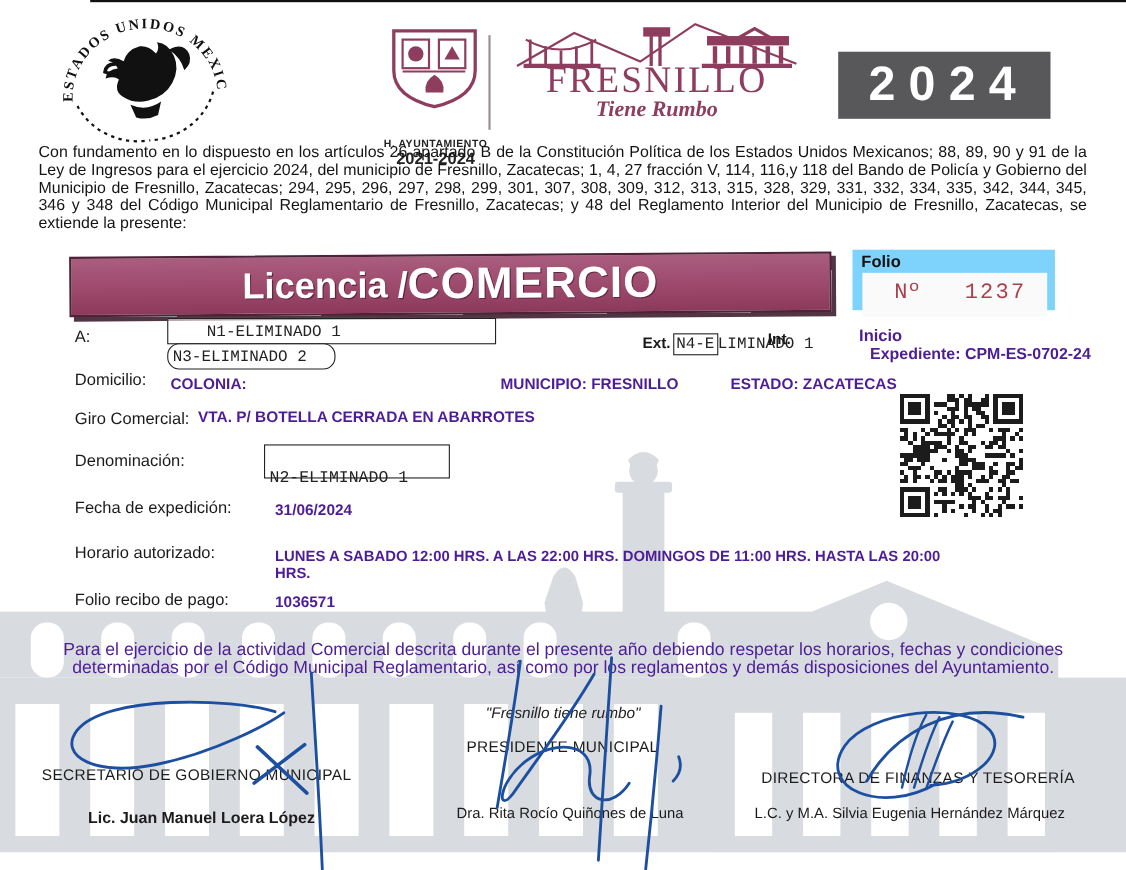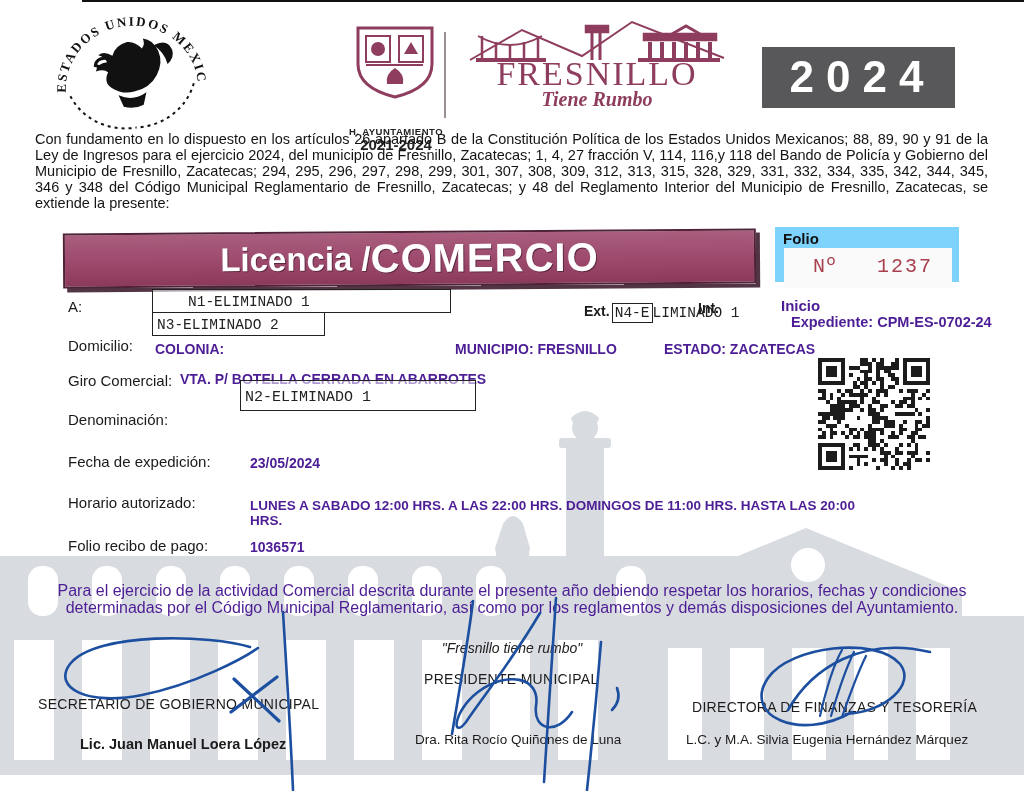--- a/index.html
+++ b/index.html
@@ -189,47 +189,47 @@
       <div class="folio-inner"></div>
       <div class="folio-label">Folio</div>
       <div class="stamp folio-no">Nº</div>
       <div class="stamp folio-num">1237</div>
     </div>
 
     <div class="flabel" style="left:68px;top:298px;">A:</div>
     <div class="mbox" style="left:152px;top:289px;width:299px;height:24px;padding-left:35px;">
       <span class="mono">N1-ELIMINADO 1</span>
     </div>
-    <div class="mbox" style="left:152px;top:312px;width:173px;height:24px;">
+    <div class="mbox" style="left:152px;top:312px;width:153px;height:24px;border-radius:11px;">
       <span class="mono">N3-ELIMINADO 2</span>
     </div>
 
     <div class="ext-row">
       <span class="ext-label">Ext.</span><span class="ext-box mono">N4-E</span><span class="mono">LIMINADO 1</span>
       <span class="int-label">Int.</span>
     </div>
 
     <div class="fbold" style="left:781px;top:297px;font-size:15px;">Inicio</div>
     <div class="fbold" style="left:791px;top:314px;font-size:14.5px;">Expediente: CPM-ES-0702-24</div>
 
     <div class="flabel" style="left:68px;top:337px;">Domicilio:</div>
     <div class="fbold" style="left:155px;top:341px;">COLONIA:</div>
     <div class="fbold" style="left:455px;top:341px;">MUNICIPIO: FRESNILLO</div>
     <div class="fbold" style="left:664px;top:341px;">ESTADO: ZACATECAS</div>
 
     <div class="flabel" style="left:68px;top:372px;">Giro Comercial:</div>
     <div class="fbold" style="left:180px;top:371px;">VTA. P/ BOTELLA CERRADA EN ABARROTES</div>
 
     <div class="flabel" style="left:68px;top:411px;">Denominación:</div>
-    <div class="mbox" style="left:240px;top:380px;width:236px;height:31px;padding-top:6px;">
+    <div class="mbox" style="left:240px;top:404px;width:169px;height:31px;padding-top:20px;">
       <span class="mono" style="font-size:15px;">N2-ELIMINADO 1</span>
     </div>
 
     <div class="flabel" style="left:68px;top:453px;">Fecha de expedición:</div>
-    <div class="fbold" style="left:250px;top:455px;">23/05/2024</div>
+    <div class="fbold" style="left:250px;top:455px;">31/06/2024</div>
 
     <div class="flabel" style="left:68px;top:494px;">Horario autorizado:</div>
     <div class="fbold" style="left:250px;top:498px;font-size:13.5px;width:640px;">LUNES A SABADO 12:00 HRS. A LAS 22:00 HRS. DOMINGOS DE 11:00 HRS. HASTA LAS 20:00 HRS.</div>
 
     <div class="flabel" style="left:68px;top:537px;">Folio recibo de pago:</div>
     <div class="fbold" style="left:250px;top:539px;">1036571</div>
 
     <svg class="abs" style="left:818px;top:358px;" width="112" height="112" viewBox="0 0 29 29" shape-rendering="crispEdges">
       <rect x="0" y="0" width="29" height="29" fill="#fff"></rect>
       <g fill="#1c1c1c">

